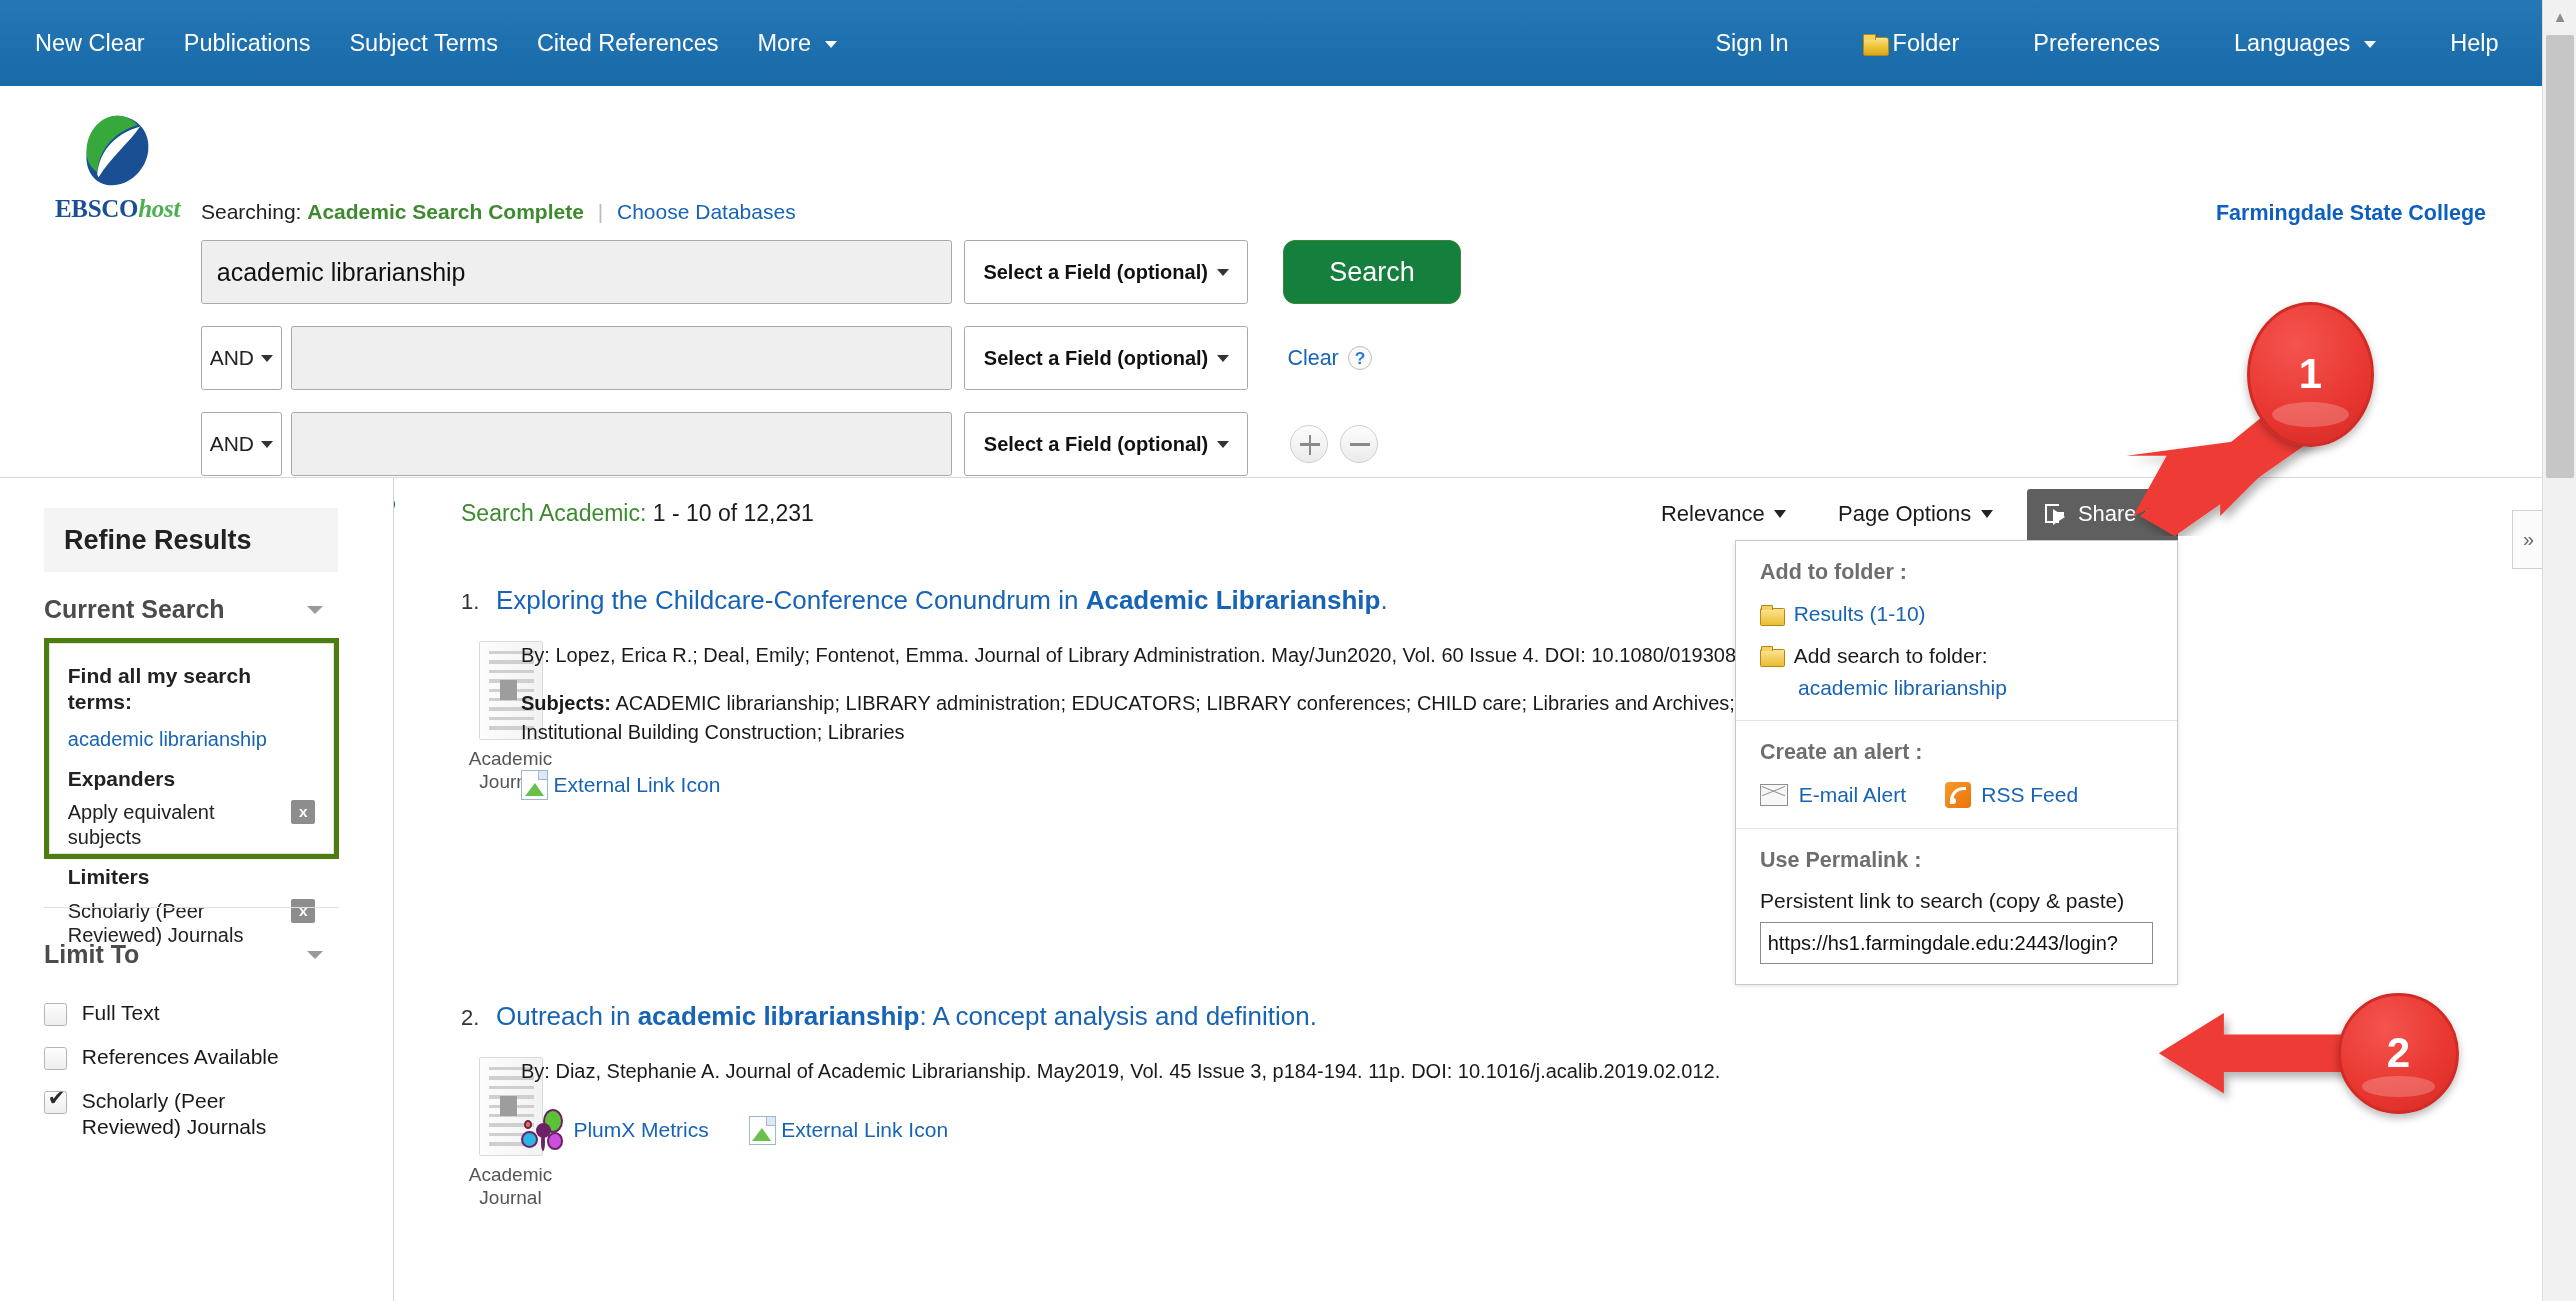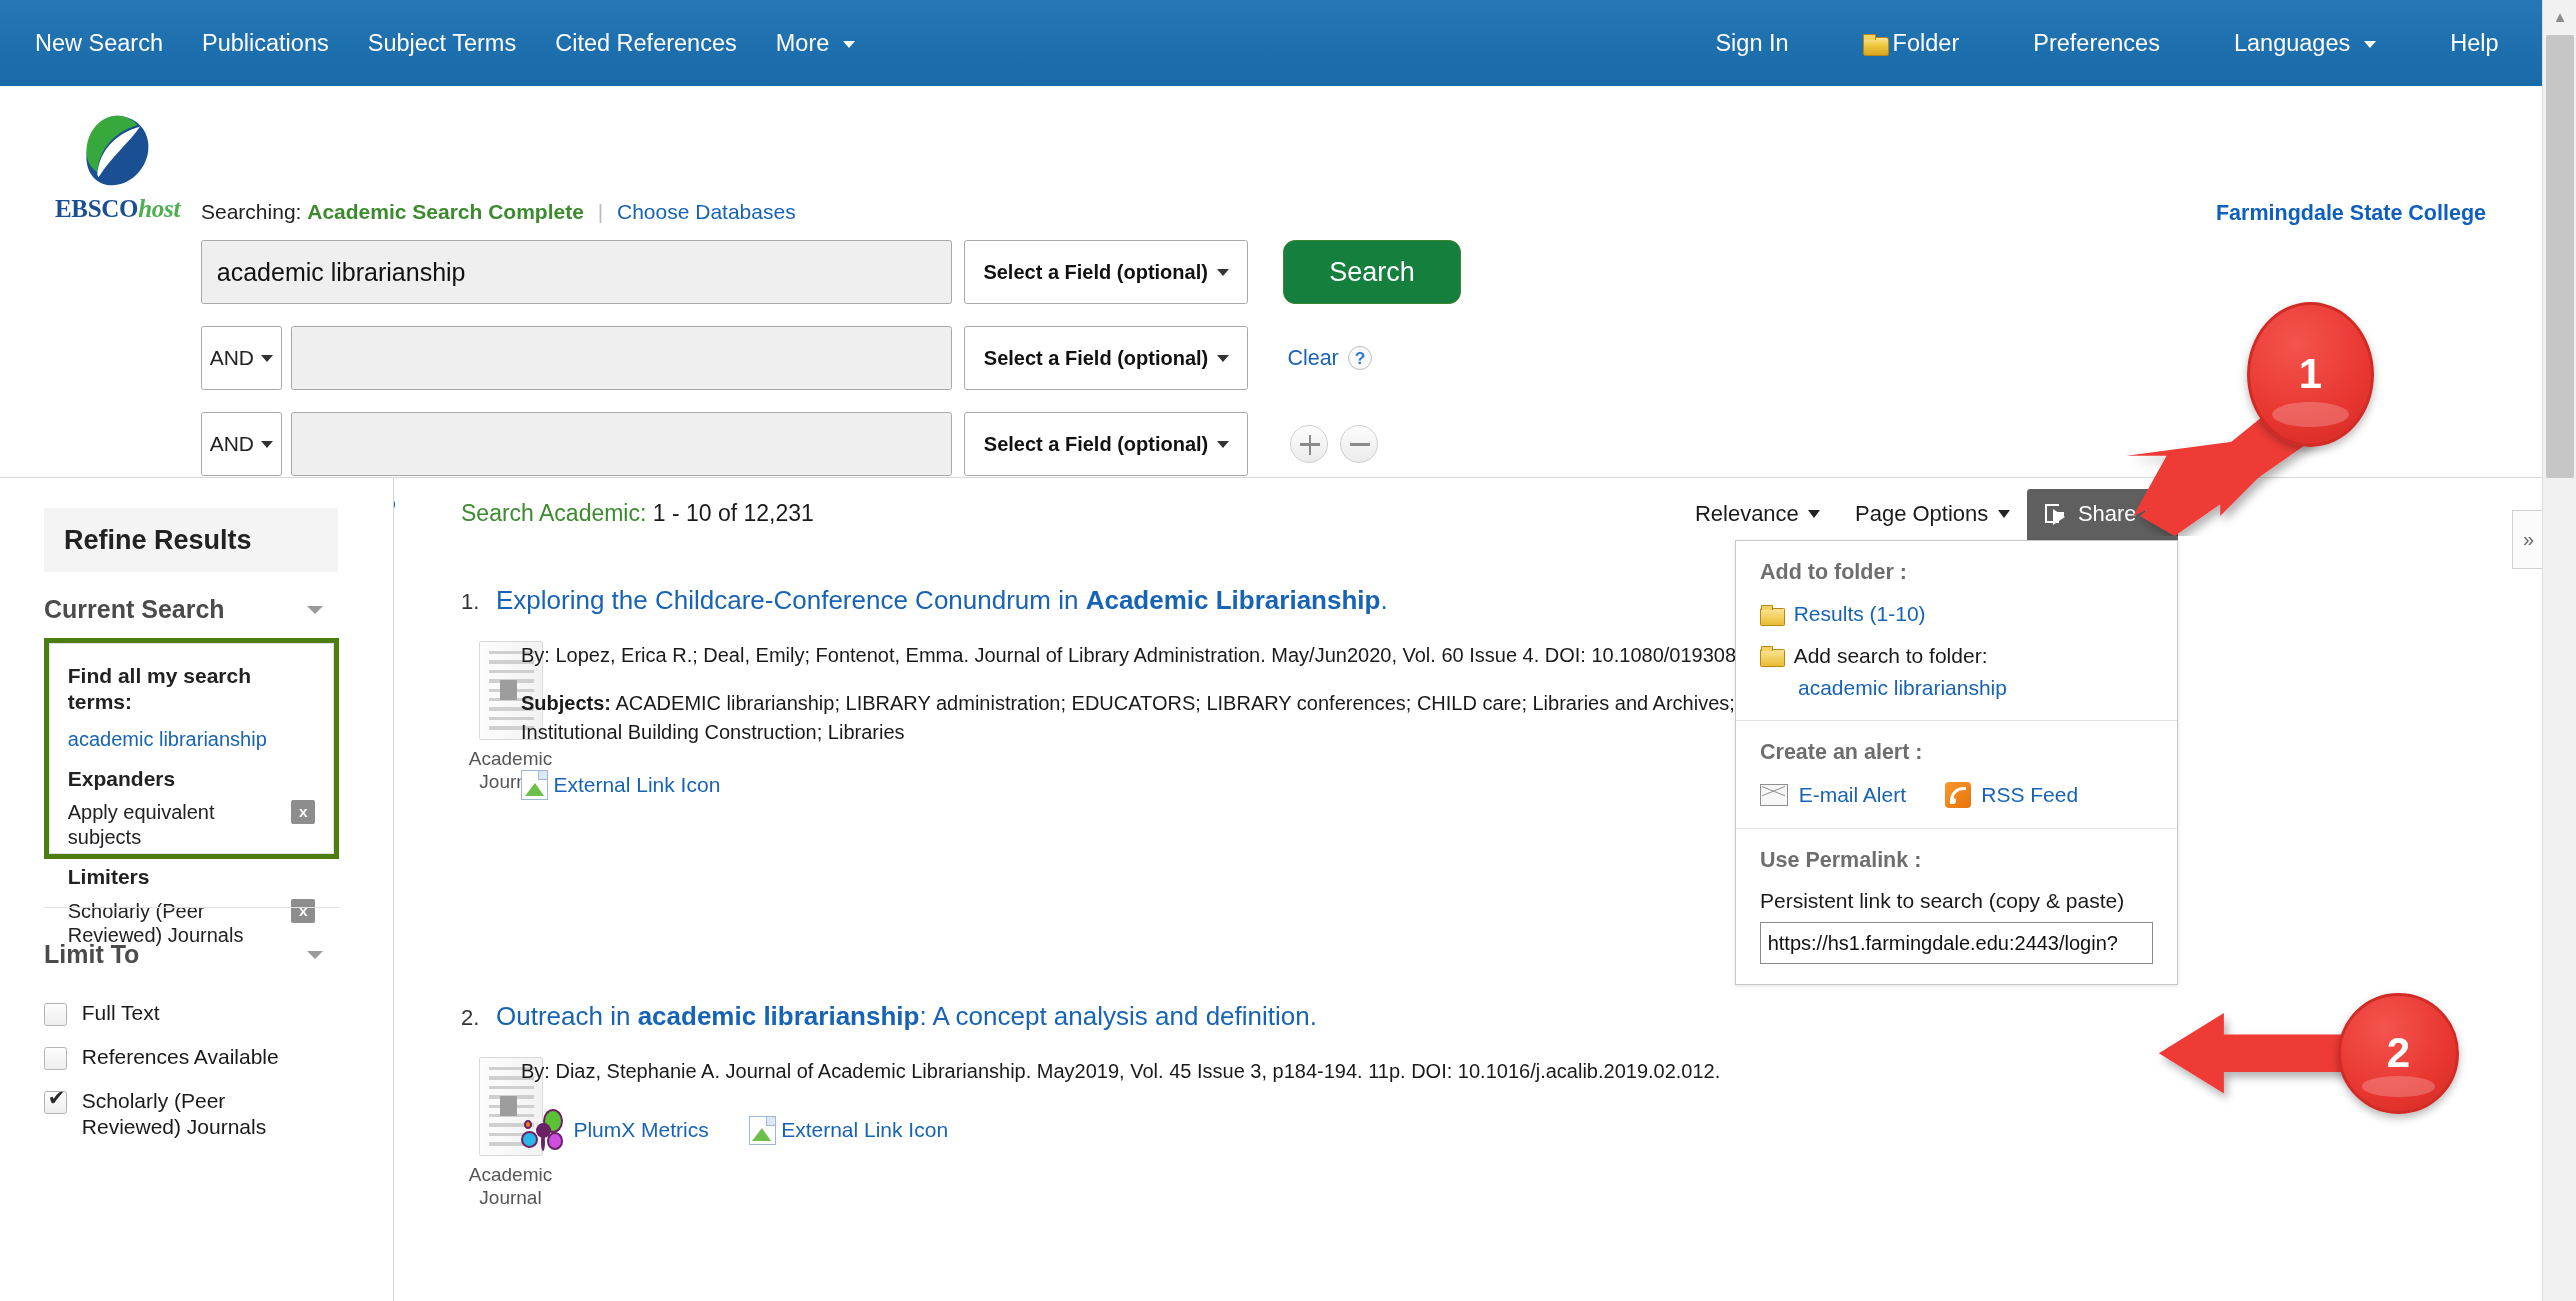--- a/index.html
+++ b/index.html
@@ -218,21 +218,21 @@
     background:#fff;
   }
   .res-toolbar{
     position:absolute; left:0; top:0; width:100%; height:74px;
   }
   .res-count{
     position:absolute; left:66px; top:21.5px; font-size:23px; color:#1a1a1a;
   }
   .res-count .g{ color:#3c8a2e; }
   .tools{
-    position:absolute; right:28px; top:10.7px; display:flex; align-items:center; gap:0;
+    position:absolute; right:28px; top:10.7px; display:flex; align-items:center; gap:17px;
   }
   .tool{
     font-size:22px; color:#1a1a1a; padding:10.7px 17.4px;
     display:flex; align-items:center; gap:9.4px; cursor:pointer;
   }
   .tool.share{
     background:#5f5f5f; color:#fff; border-radius:3.4px 3.4px 0 0;
     padding:12px 20px 13.4px 17.4px;
   }
   .caret-sm{
@@ -424,21 +424,21 @@
   .scrollgap{
     position:absolute; right:0; top:0; width:34px; height:86px; background:#f1f1f1;
   }
 </style>
 </head>
 <body>
 
 <div class="topnav">
   <div class="left">
     <div class="navitem first">
-      <span>New Search</span>
+      <span>New Clear</span>
     </div>
     <div class="navitem">
       <span>Publications</span>
     </div>
     <div class="navitem">
       <span>Subject Terms</span>
     </div>
     <div class="navitem">
       <span>Cited References</span>
     </div>

